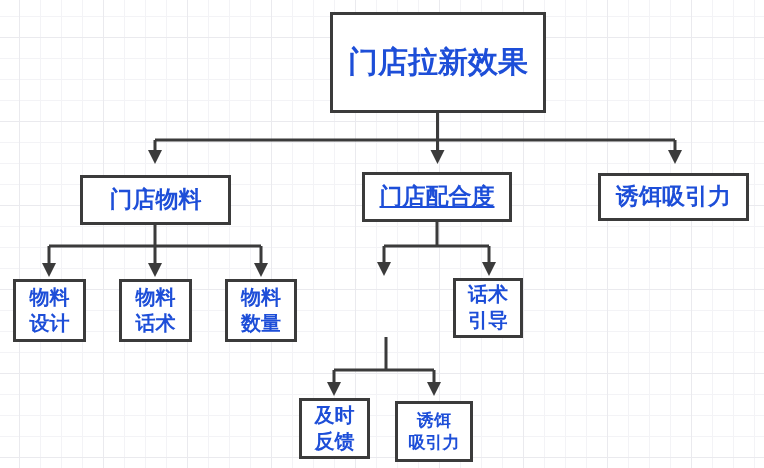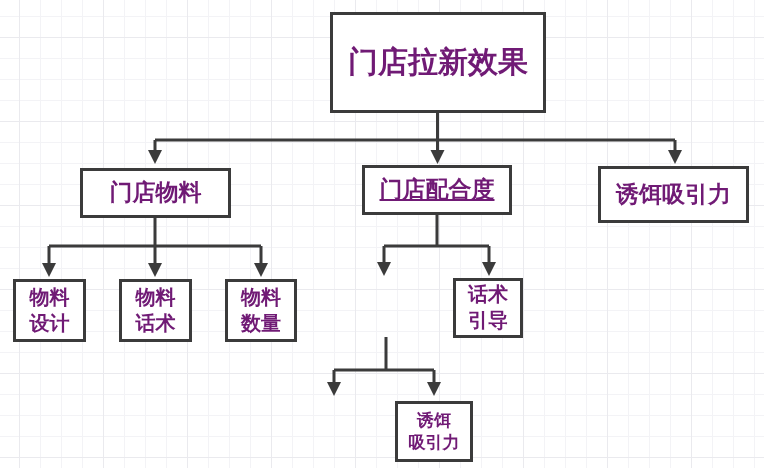--- a/index.html
+++ b/index.html
@@ -18,33 +18,33 @@
     font-family:"Liberation Sans","DejaVu Sans",sans-serif;
   }
   .edges{position:absolute;left:0;top:0;width:764px;height:468px;}
   .edges path{stroke:#3b3b3b;stroke-width:3;fill:none;}
   .edges polygon{fill:#3b3b3b;stroke:none;}
   .node{
     position:absolute;
     box-sizing:border-box;
     background:#ffffff;
     border:3px solid #3b3b3b;
-    color:#701a75;
+    color:#1d4ed8;
     font-weight:700;
     display:flex;flex-direction:column;
     align-items:center;justify-content:center;
     text-align:center;
     line-height:1.28;
   }
   .node span{display:block;}
   .n-root   {left:330px;top:12px; width:216px;height:101px;font-size:30px;}
-  .n-l2     {font-size:23px;}
+  .n-l2     {font-size:23px;margin-top:7px;}
   .n-mat    {left:80px; top:168px;width:151px;height:50px;}
   .n-coop   {left:362px;top:165px;width:150px;height:50px;text-decoration:underline;}
-  .n-bait   {left:598px;top:166px;width:151px;height:57px;align-items:center;}
+  .n-bait   {left:598px;top:166px;width:151px;height:48px;align-items:center;}
   .n-l3     {font-size:20px;}
   .n-design {left:13px; top:279px;width:73px;height:63px;}
   .n-script {left:119px;top:279px;width:73px;height:63px;}
   .n-qty    {left:225px;top:279px;width:72px;height:63px;}
   .n-incent {left:350px;top:278px;width:72px;height:60px;}
   .n-guide  {left:453px;top:278px;width:70px;height:60px;}
   .n-feed   {left:299px;top:398px;width:71px;height:61px;font-size:20px;}
   .n-bait2  {left:395px;top:401px;width:78px;height:61px;font-size:17px;}
 </style>
 </head>
@@ -101,18 +101,22 @@
   </div>
   <div class="node n-l3 n-qty">
     <span>物料</span>
     <span>数量</span>
   </div>
   <div class="node n-l3 n-guide">
     <span>话术</span>
     <span>引导</span>
   </div>
 
+  <div class="node n-feed">
+    <span>及时</span>
+    <span>反馈</span>
+  </div>
   <div class="node n-bait2">
     <span>诱饵</span>
     <span>吸引力</span>
   </div>
 
 </div>
 
 </body></html>

